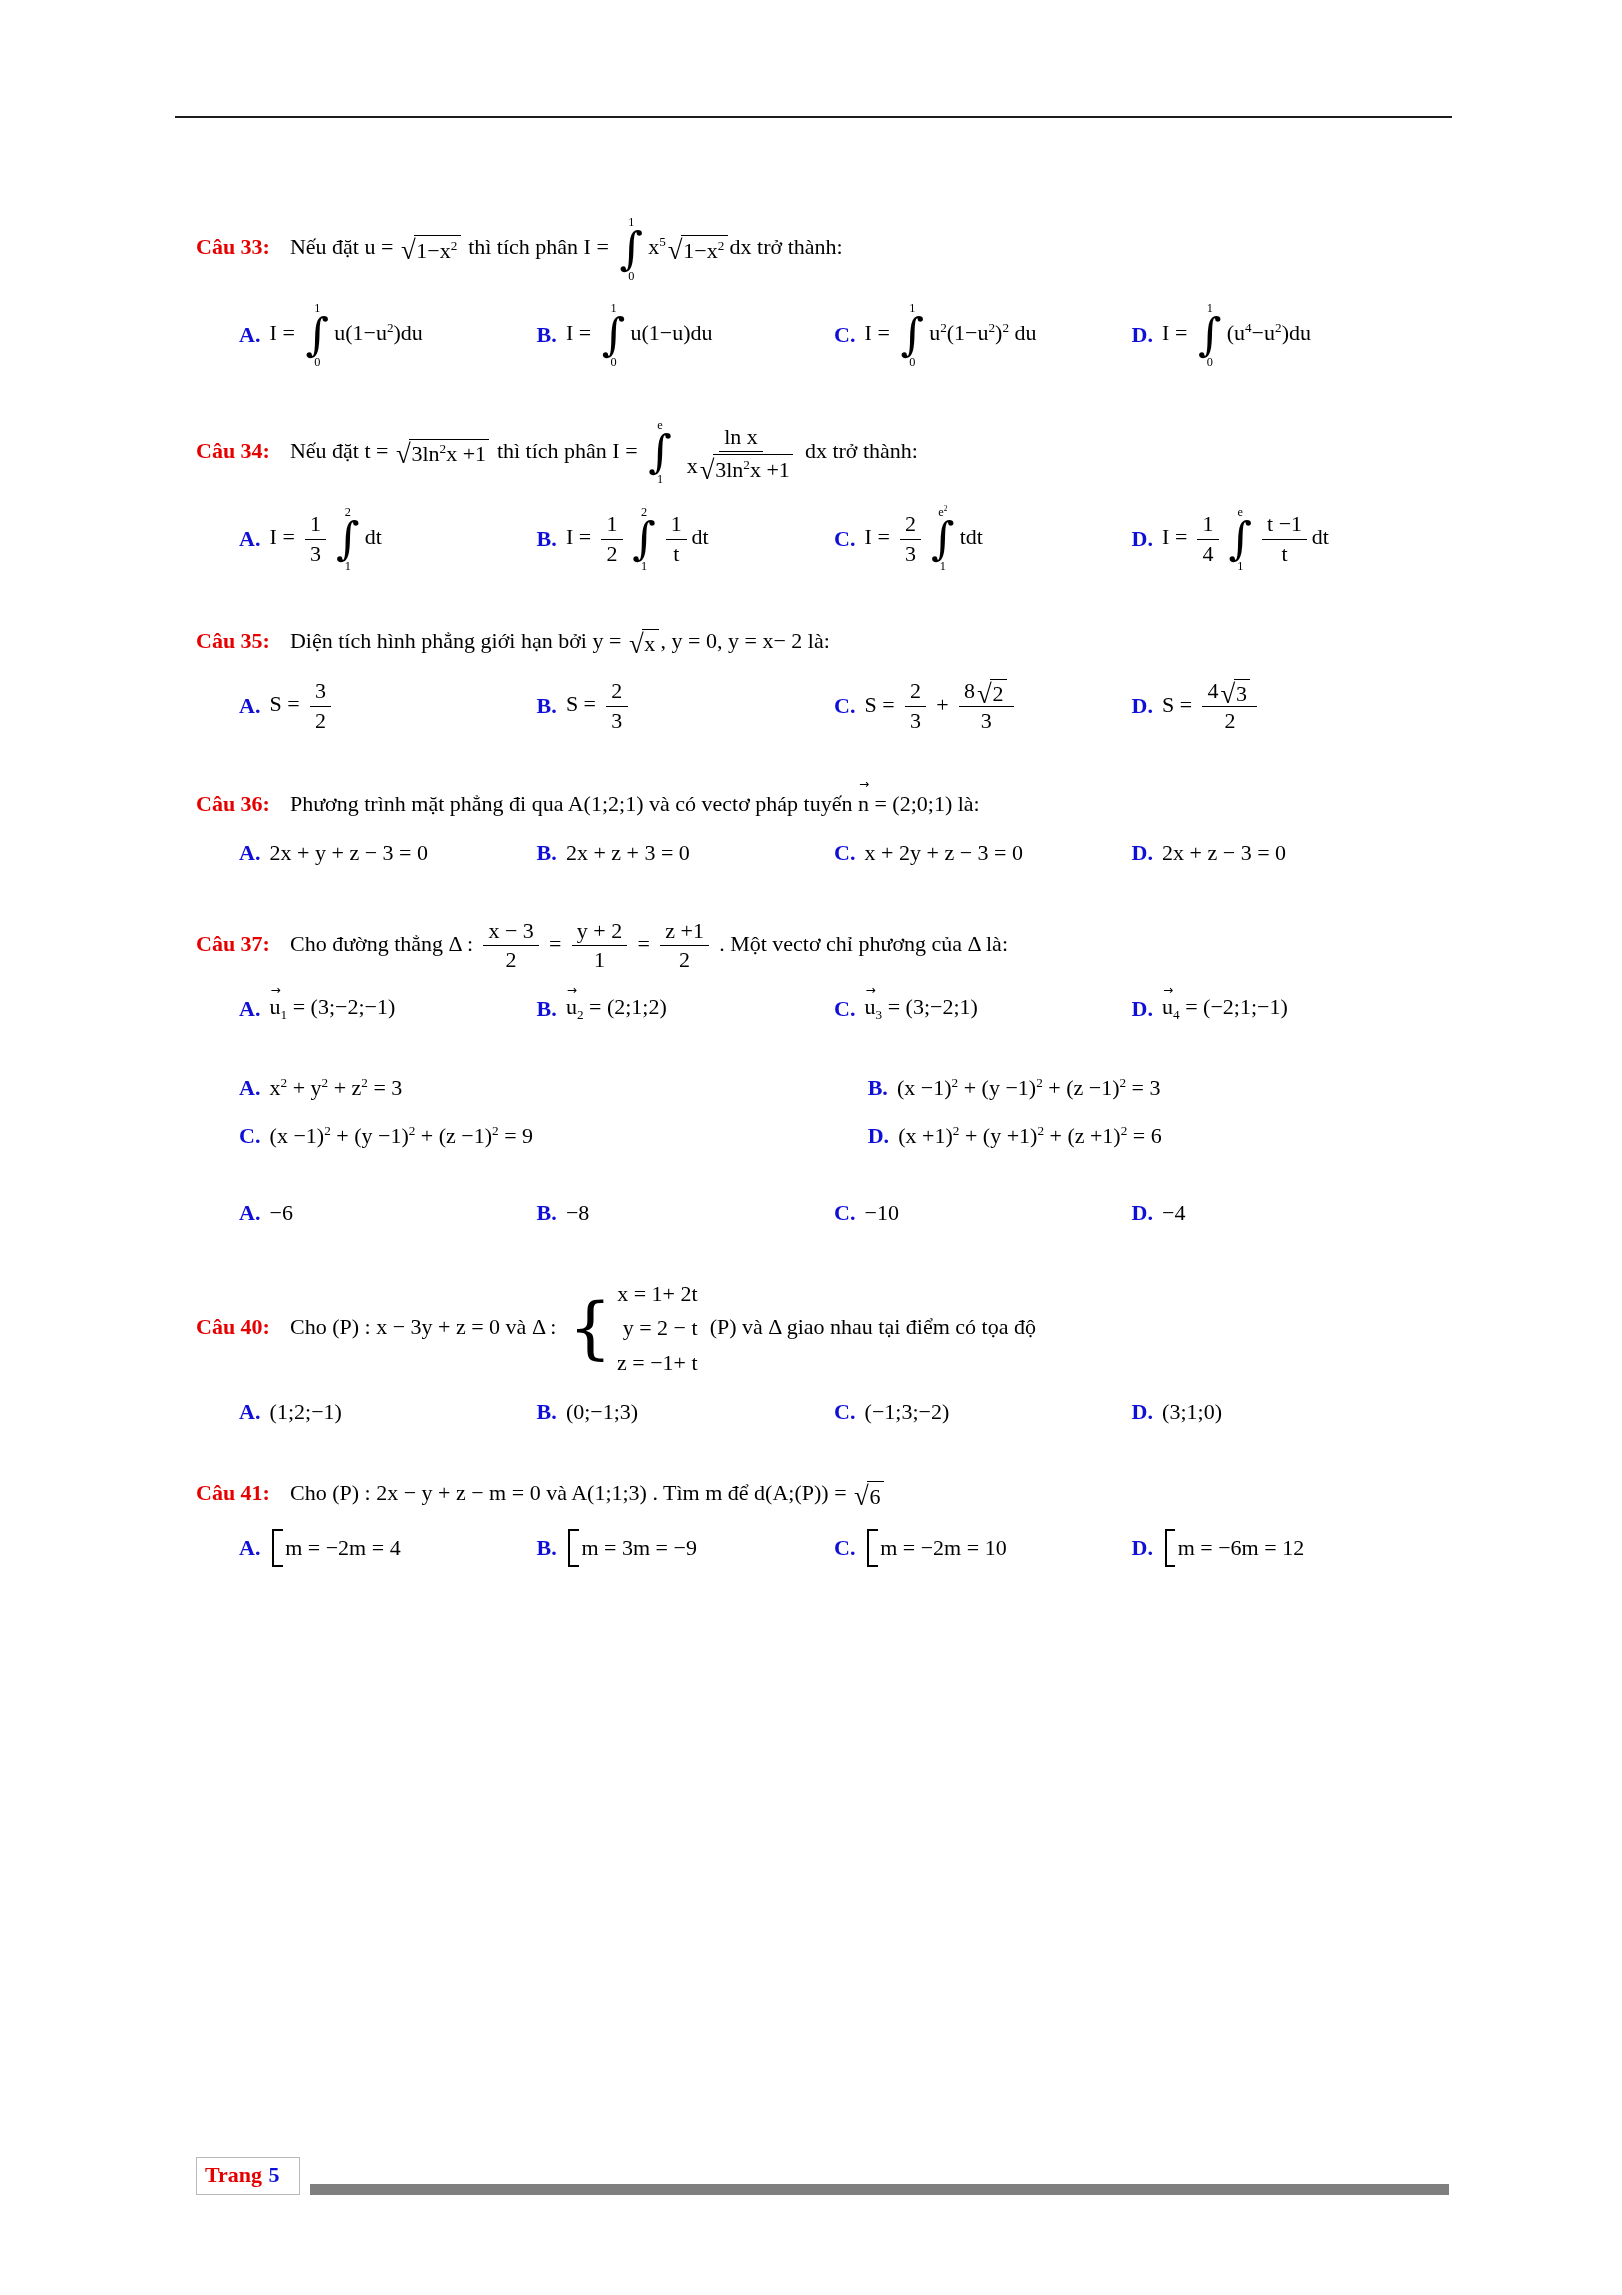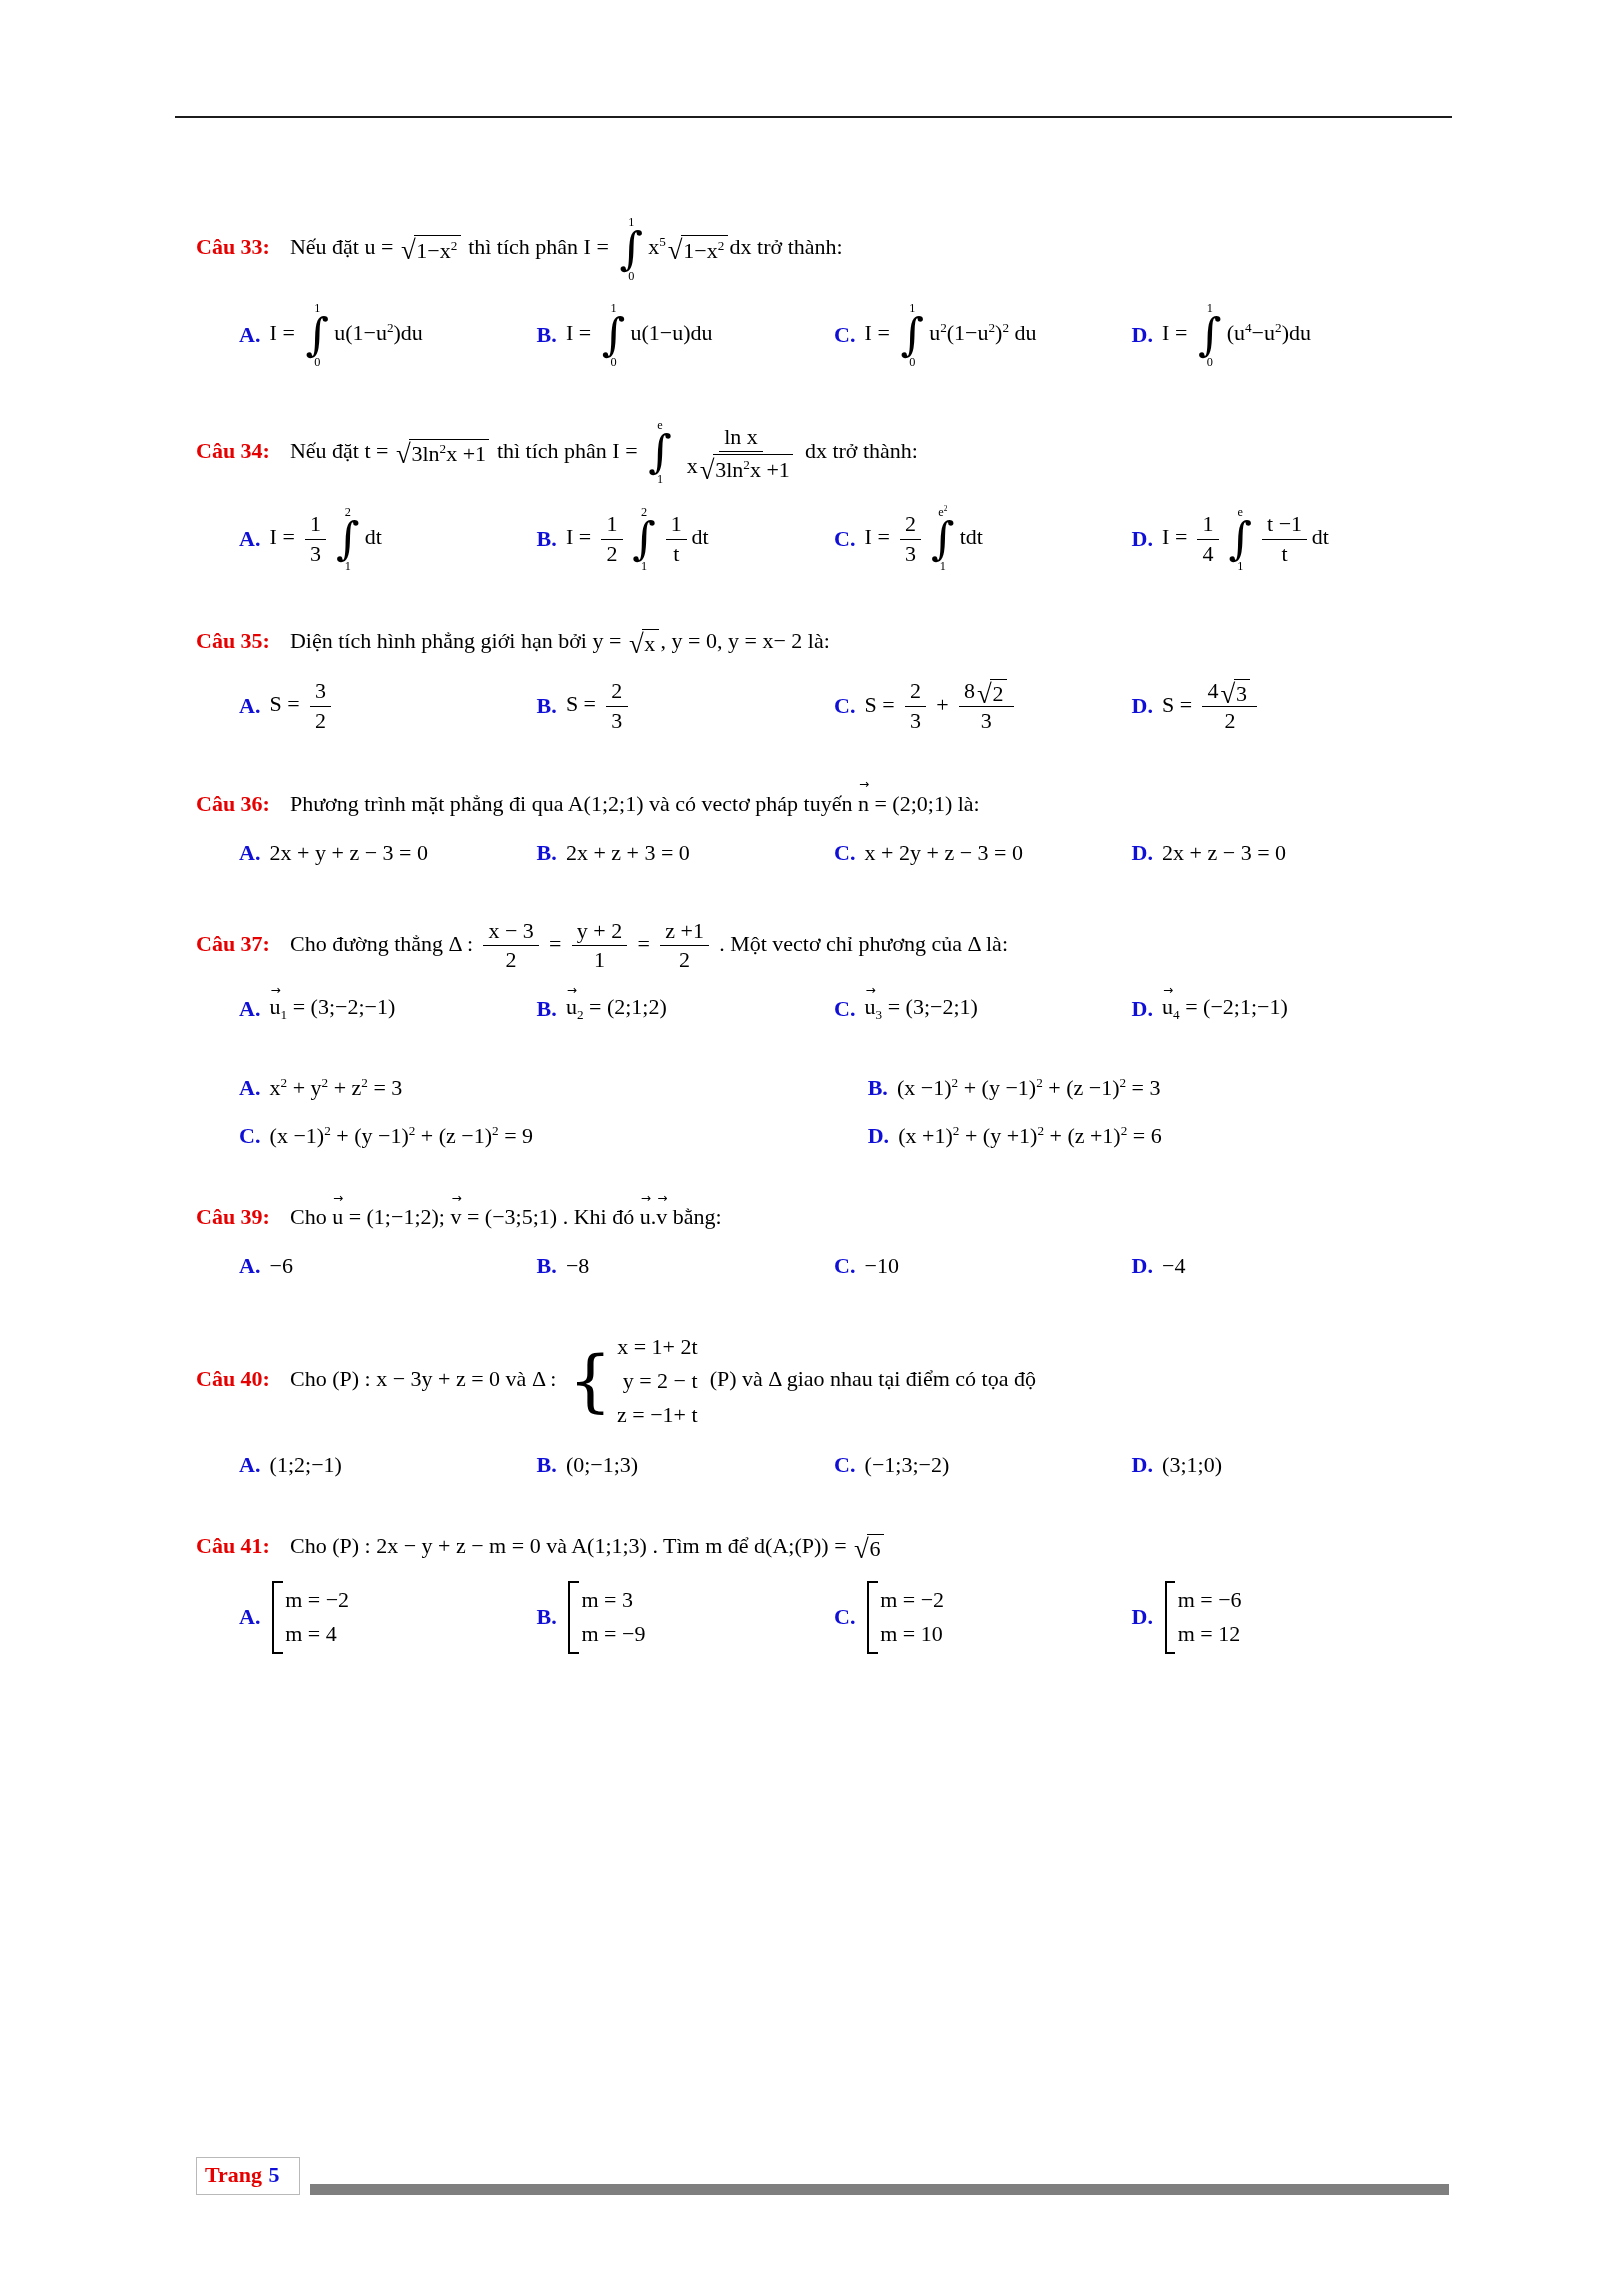--- a/index.html
+++ b/index.html
@@ -26,21 +26,21 @@
   .int .t,.int .b{font-size:.56em;line-height:1.05}
   .int .s{font-size:2.05em;line-height:.9;font-family:"DejaVu Serif",serif}
   .frac{display:inline-flex;flex-direction:column;align-items:center;vertical-align:middle;margin:0 4.6px;line-height:1.3;}
   .frac .n{border-bottom:1.6px solid #000;padding:0 5.2px}
   .frac .d{padding:0 5.2px}
   .vec{position:relative;display:inline-block}
   .vec::after{content:"→";position:absolute;left:55%;transform:translateX(-50%);top:-.95em;font-size:.55em;font-family:"DejaVu Sans",sans-serif}
   .cases{display:inline-flex;align-items:center;vertical-align:middle;margin:0 6.5px}
   .cases .cb{font-size:3.1em;font-weight:400;line-height:1;margin-right:5.2px;font-family:"DejaVu Serif",serif}
   .cases .cr{display:inline-block;text-align:right;line-height:1.55;white-space:nowrap}
-  .brk{display:inline-flex;flex-direction:column;position:relative;padding:2px 2.6px 2px 13px;margin-left:2.6px;line-height:1.55;text-align:left;vertical-align:middle}
+  .brk{display:inline-flex;flex-direction:row;position:relative;padding:2px 2.6px 2px 13px;margin-left:2.6px;line-height:1.55;text-align:left;vertical-align:middle}
   .brk::before{content:"";position:absolute;left:0;top:0;bottom:0;width:8.5px;border:2px solid #000;border-right:none}
   
   .footer{position:absolute;left:196px;right:174px;top:2157px;display:flex;align-items:flex-end}
   .ftbox{border:1.3px solid #b9b9b9;padding:3.9px 19.6px 6.5px 7.9px;font-weight:700;white-space:nowrap}
   .ftdark{width:9.8px;background:#3e3e3e}
   .ftbar{flex:1;border-top:11px solid #7f7f7f}
   .trang{color:var(--red,#e00000)}
   .pnum{color:var(--blue,#0000e0);margin-left:6.5px}
 </style>
 </head>
@@ -282,21 +282,20 @@
             <span class="otext">(x −1)<sup>2</sup> + (y −1)<sup>2</sup> + (z −1)<sup>2</sup> = 9</span>
           </div>
         <div class="opt">
             <b class="olabel">D.</b>
             <span class="otext">(x +1)<sup>2</sup> + (y +1)<sup>2</sup> + (z +1)<sup>2</sup> = 6</span>
           </div>
       </div>
     </section>
 
     <section class="q">
-      <p class="stem"><b class="qlabel">Câu 39:</b><span>Cho <span class="vec">u</span> = (1;−1;2); <span class="vec">v</span> = (−3;5;1) . Khi đó <span class="vec">u</span>.<span class="vec">v</span> bằng:</span></p>
       <div class="options cols4">
         <div class="opt">
             <b class="olabel">A.</b>
             <span class="otext">−6</span>
           </div>
         <div class="opt">
             <b class="olabel">B.</b>
             <span class="otext">−8</span>
           </div>
         <div class="opt">

